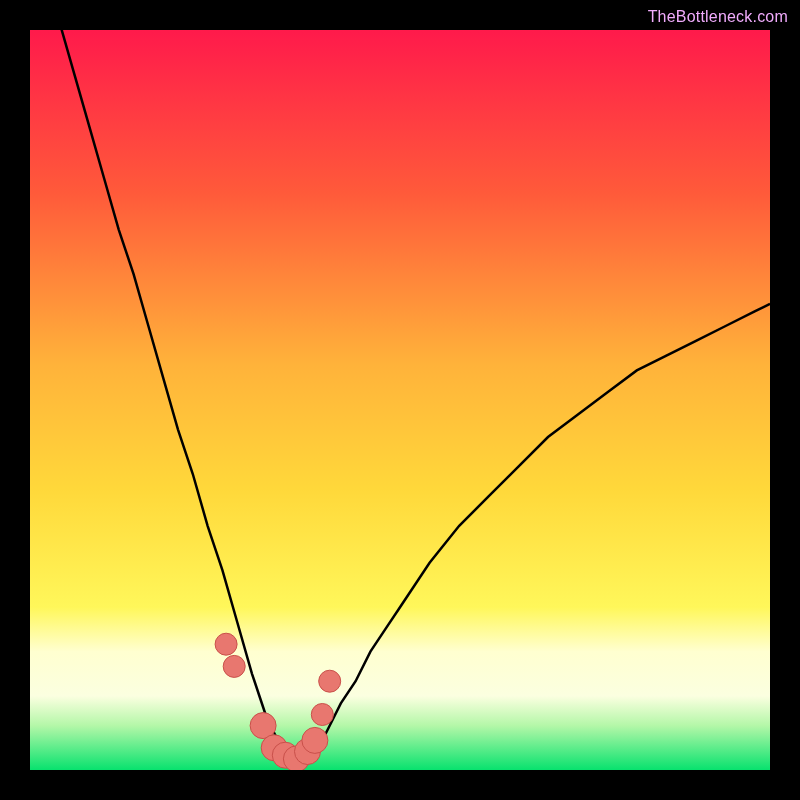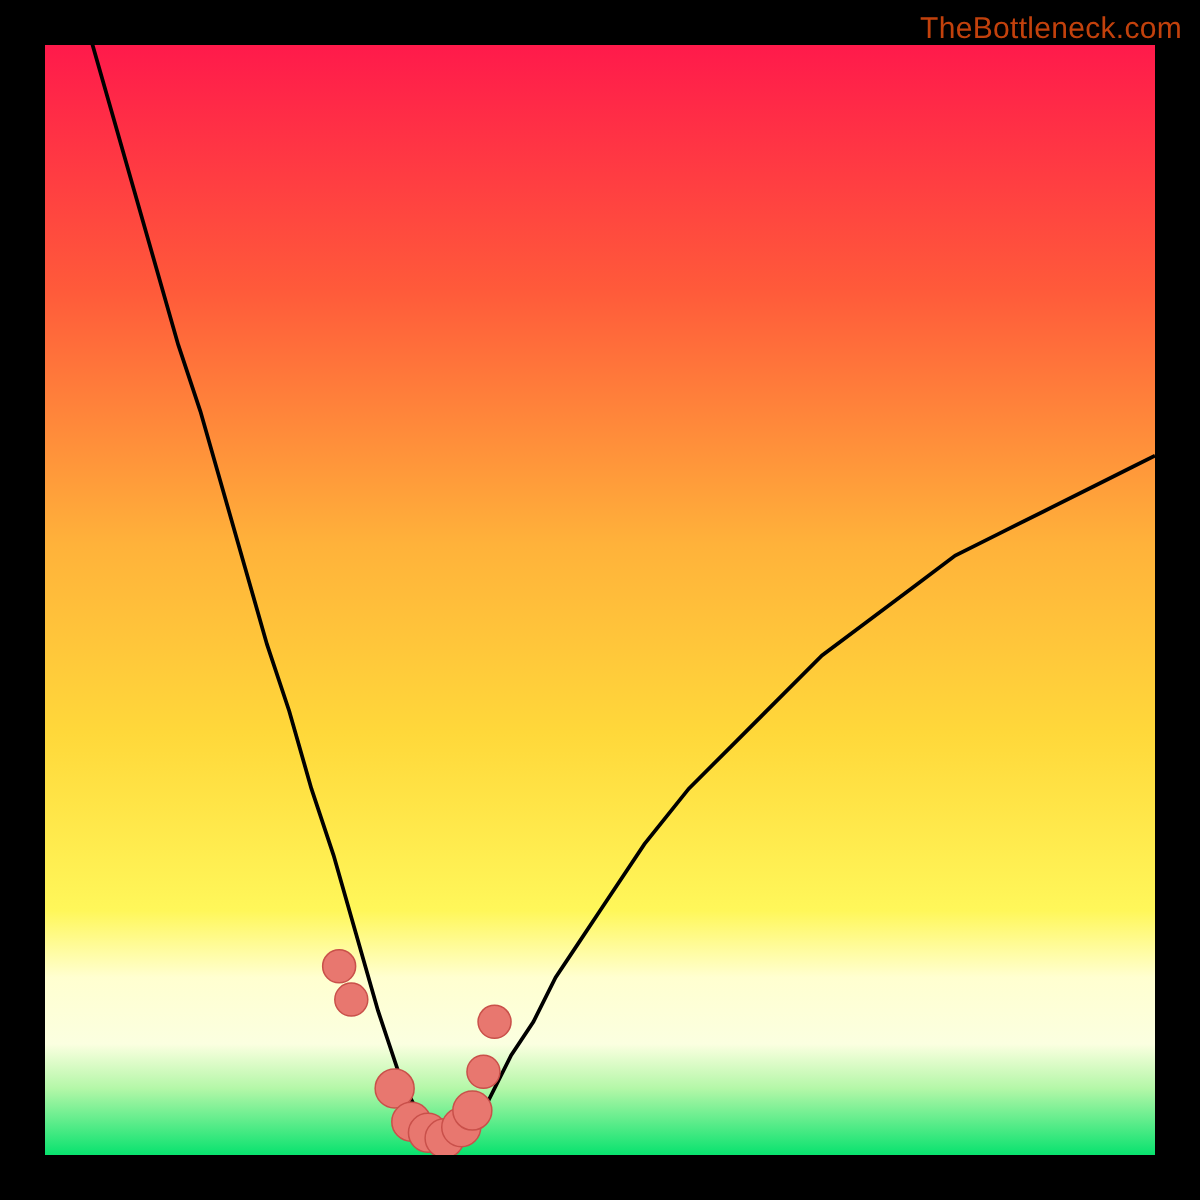--- a/index.html
+++ b/index.html
@@ -21,22 +21,22 @@
     position: absolute;
     left: 30px;
     top: 30px;
     width: 740px;
     height: 740px;
   }
   .watermark {
     position: absolute;
     top: 8px;
     right: 12px;
-    color: #c2410c;
-    font-size: 20px;
+    color: #f0abfc;
+    font-size: 16px;
     font-weight: 500;
     z-index: 10;
     letter-spacing: 0.2px;
   }
   svg { display: block; }
 </style>
 </head>
 <body>
 
 <div class="container">

